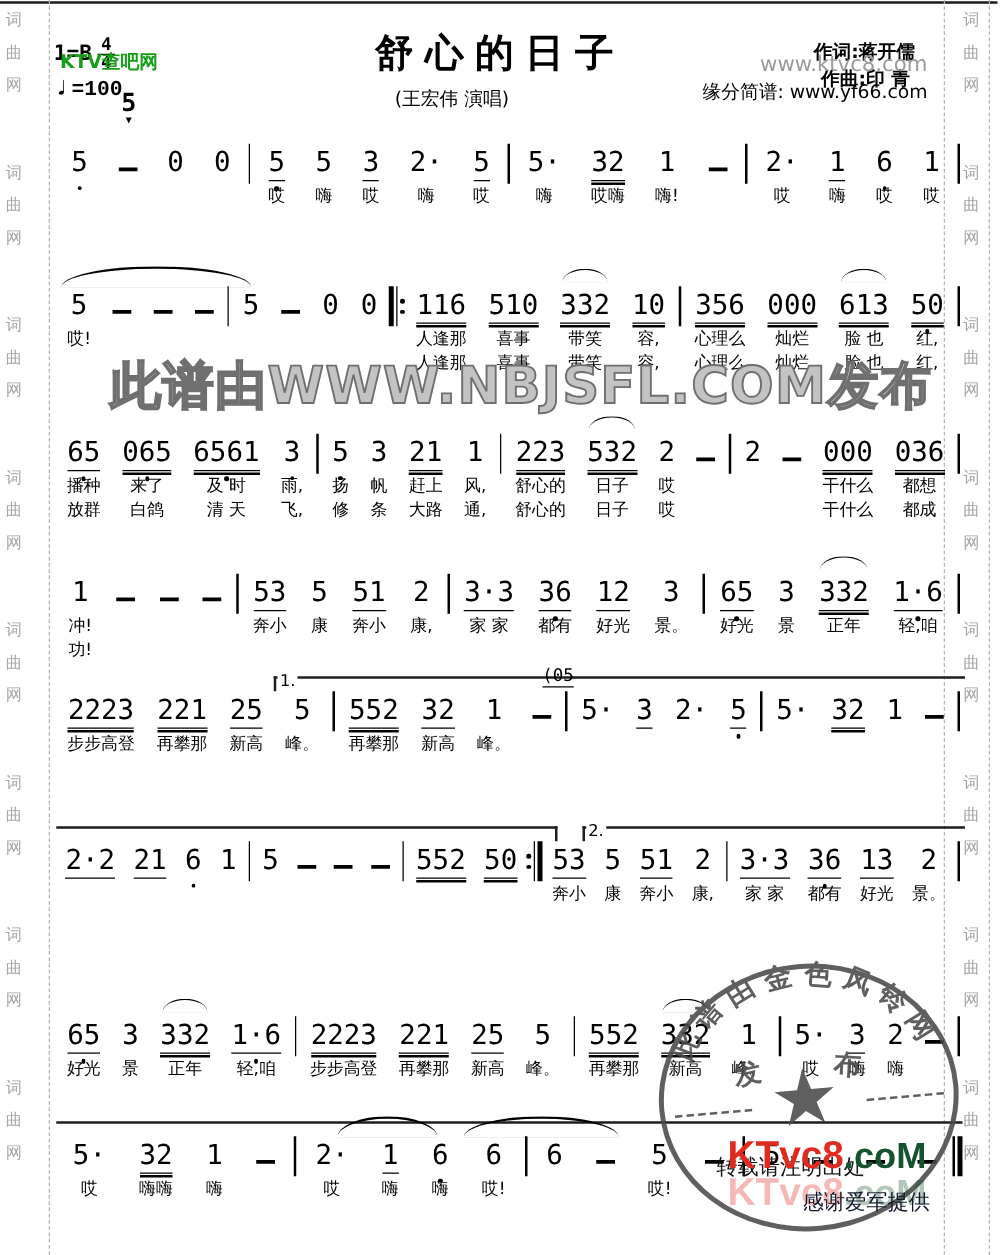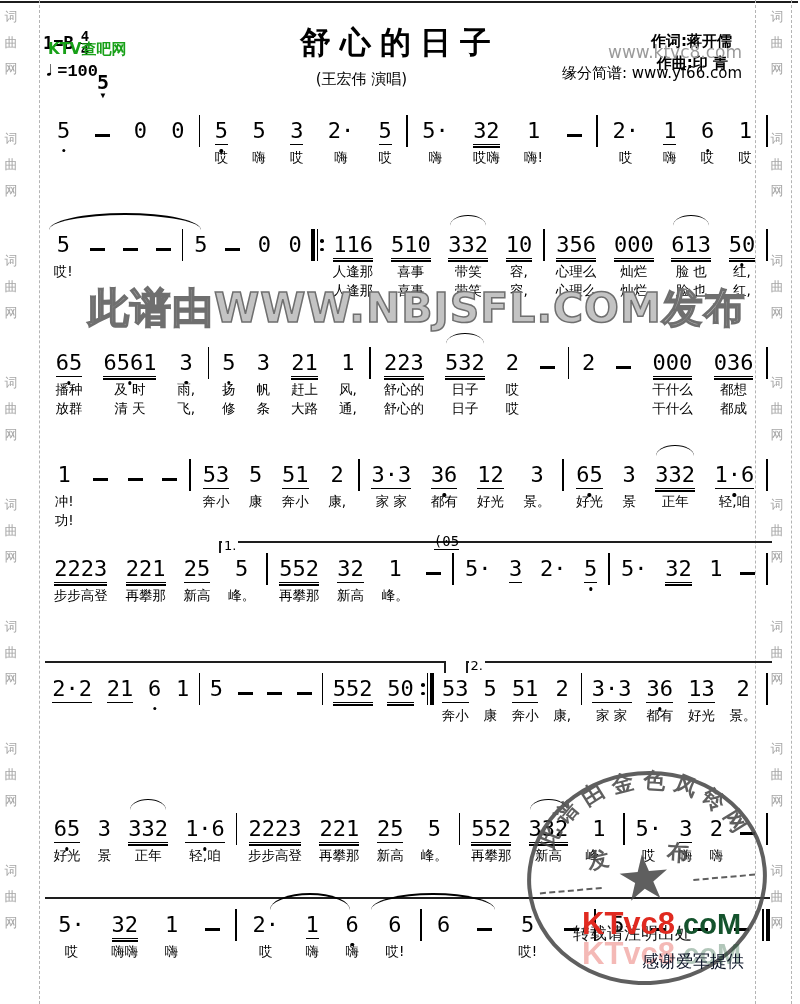--- a/index.html
+++ b/index.html
@@ -518,20 +518,28 @@
         <div class="arcspace"></div>
         <div class="noterow">
           <span class="notewrap"><span class="nt u1">65</span><span class="dotb"></span></span>
         </div>
         <div class="ly">播种</div>
         <div class="ly">放群</div>
       </div>
       <div class="cell">
         <div class="arcspace"></div>
         <div class="noterow">
+          <span class="notewrap"><span class="nt u2">065</span><span class="dotb"></span></span>
+        </div>
+        <div class="ly">来了</div>
+        <div class="ly">白鸽</div>
+      </div>
+      <div class="cell">
+        <div class="arcspace"></div>
+        <div class="noterow">
           <span class="notewrap"><span class="nt u2">6561</span><span class="dotb"></span></span>
         </div>
         <div class="ly">及 时</div>
         <div class="ly">清 天</div>
       </div>
       <div class="cell">
         <div class="arcspace"></div>
         <div class="noterow">
           <span class="notewrap"><span class="nt">3</span><span class="dotb"></span></span>
         </div>

